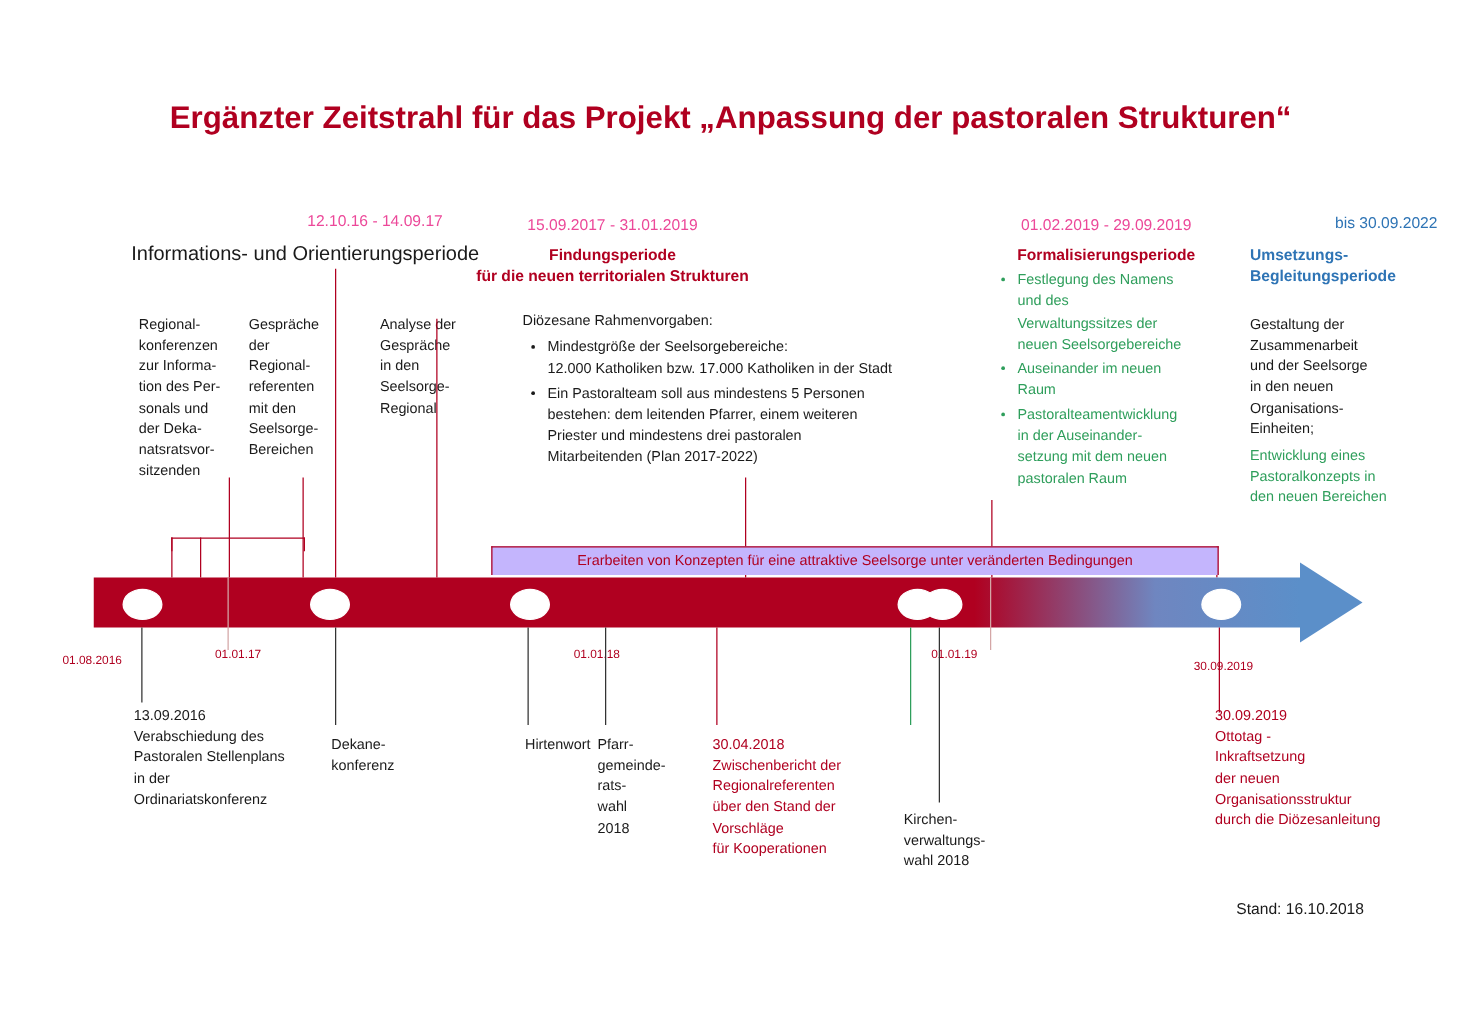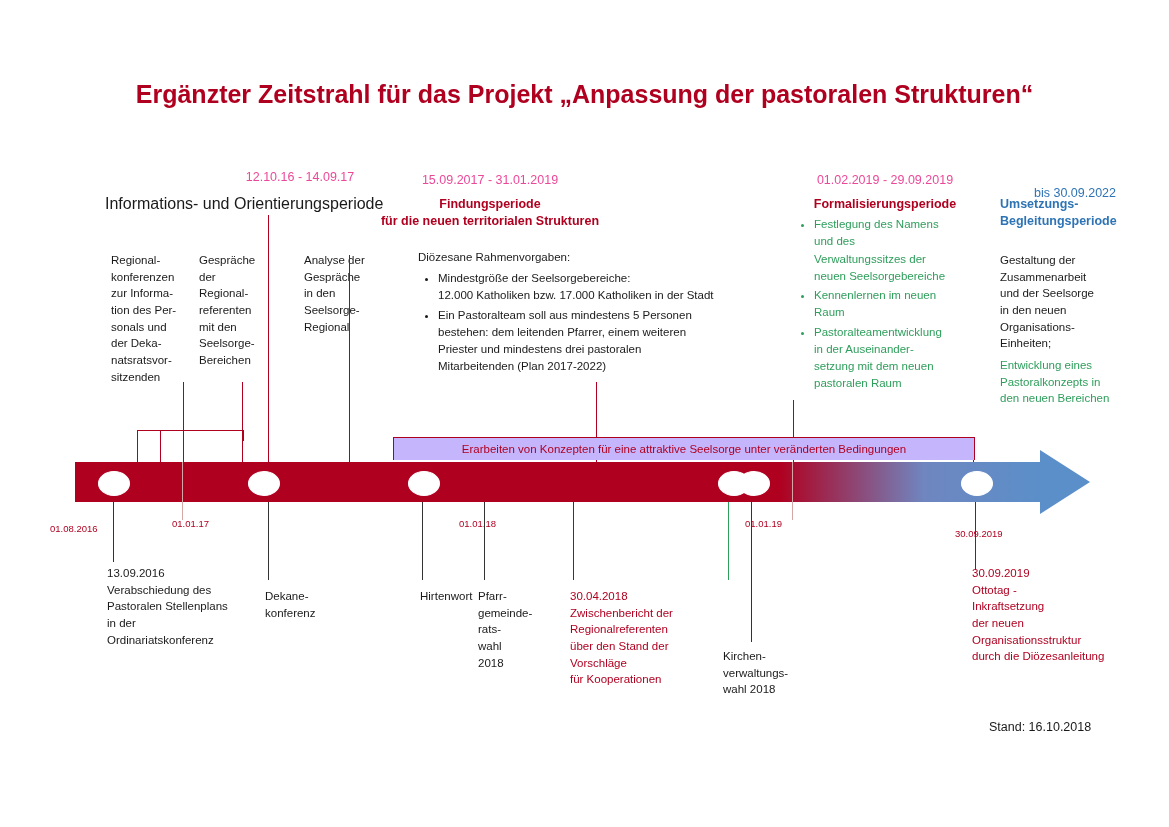--- a/index.html
+++ b/index.html
@@ -125,29 +125,29 @@
   <div class="block" style="left:770px;top:173px;width:230px;">
     <div class="per-date">01.02.2019 - 29.09.2019</div>
   </div>
   <div class="block per-title" style="left:770px;top:196px;width:230px;white-space:pre-line;">Formalisierungsperiode</div>
 
   <ul class="bullets green" style="position:absolute;left:798px;top:216px;width:200px;">
     <li style="white-space:pre-line;">Festlegung des Namens
 und des
 Verwaltungssitzes der
 neuen Seelsorgebereiche</li>
-    <li style="white-space:pre-line;">Kennenlernen im neuen
+    <li style="white-space:pre-line;">Auseinander im neuen
 Raum</li>
     <li style="white-space:pre-line;">Pastoralteamentwicklung
 in der Auseinander-
 setzung mit dem neuen
 pastoralen Raum</li>
   </ul>
 
-  <div class="block per-date blue" style="left:1000px;top:186px;width:150px;text-align:center;">bis 30.09.2022</div>
+  <div class="block per-date blue" style="left:1000px;top:171px;width:150px;text-align:right;">bis 30.09.2022</div>
   <div class="block col-text" style="left:1000px;top:252px;width:150px;white-space:pre-line;">Gestaltung der
 Zusammenarbeit
 und der Seelsorge
 in den neuen
 Organisations-
 Einheiten;</div>
   <div class="block per-title blue" style="left:1000px;top:196px;width:150px;text-align:left;white-space:pre-line;">Umsetzungs-
 Begleitungsperiode</div>
   <div class="block col-text green" style="left:1000px;top:357px;width:160px;white-space:pre-line;">Entwicklung eines
 Pastoralkonzepts in

